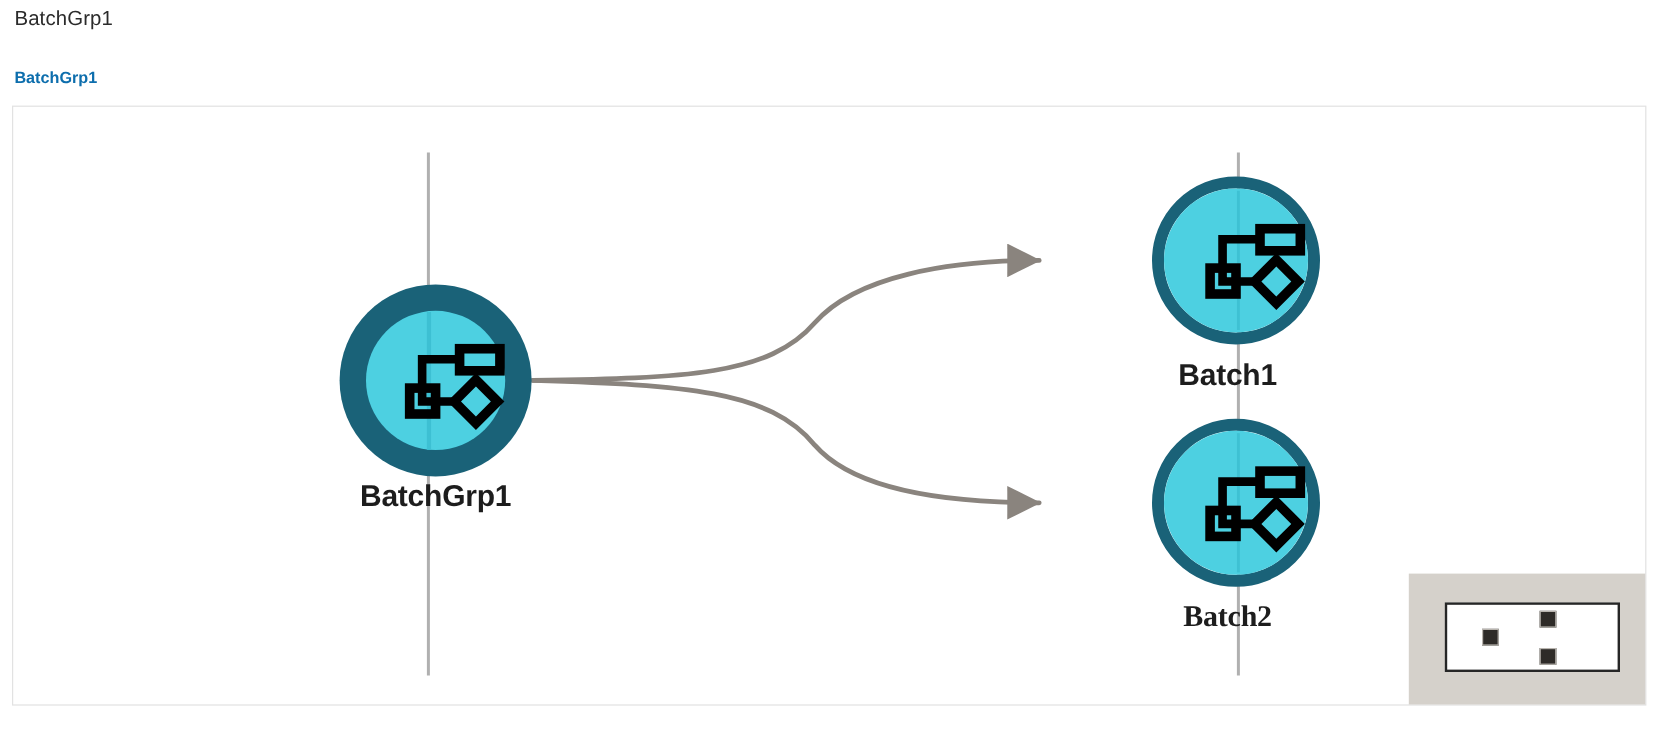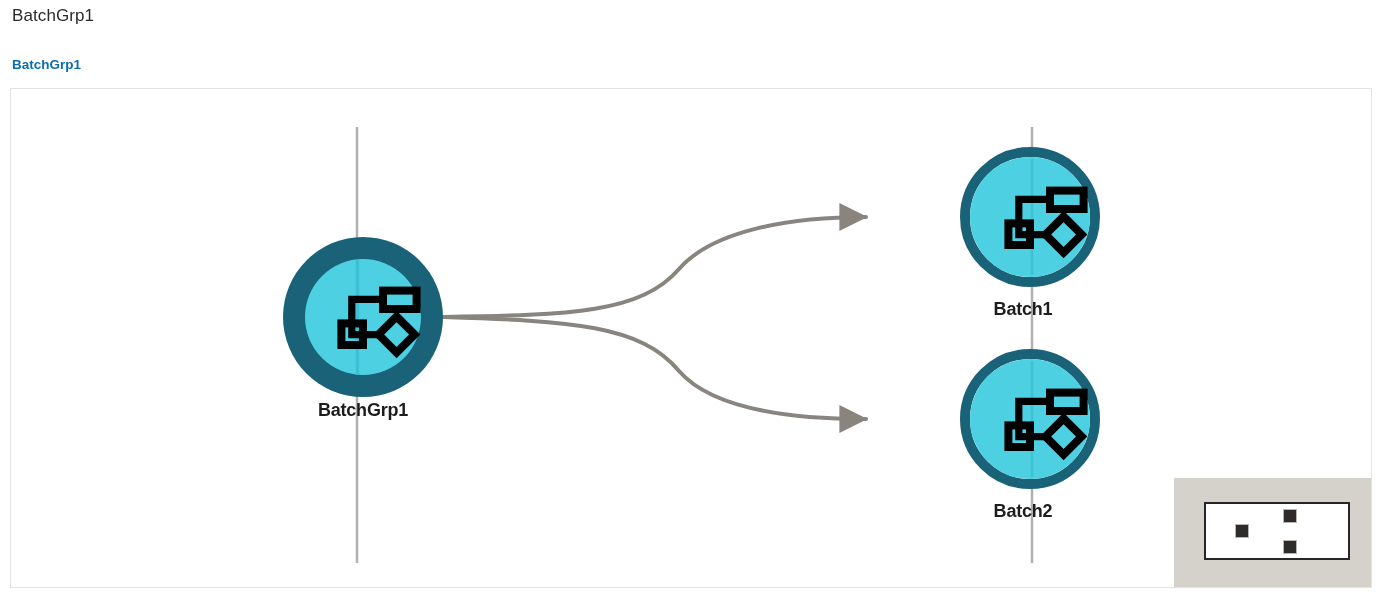--- a/index.html
+++ b/index.html
@@ -61,30 +61,30 @@
     width: 1360px;
     height: 498px;
     display: block;
   }
 
   
   .node-label {
     position: absolute;
     font-family: "Liberation Sans", sans-serif;
     font-weight: bold;
-    font-size: 18px;
+    font-size: 25px;
     color: #1d1d1d;
     white-space: nowrap;
     text-align: center;
     transform: translateX(-50%);
     letter-spacing: -0.2px;
   }
   #label-batchgrp1 { left: 352px; top: 311px; }
   #label-batch1    { left: 1012px; top: 210px; }
-  #label-batch2    { left: 1012px; top: 412px; }
+  #label-batch2    { left: 1012px; top: 412px; font-family: Liberation Serif, serif; }
 
   
   #minimap {
     position: absolute;
     left: 1163px;
     top: 389px;
     width: 199px;
     height: 110px;
     background: #d5d1cb;
     box-sizing: border-box;

